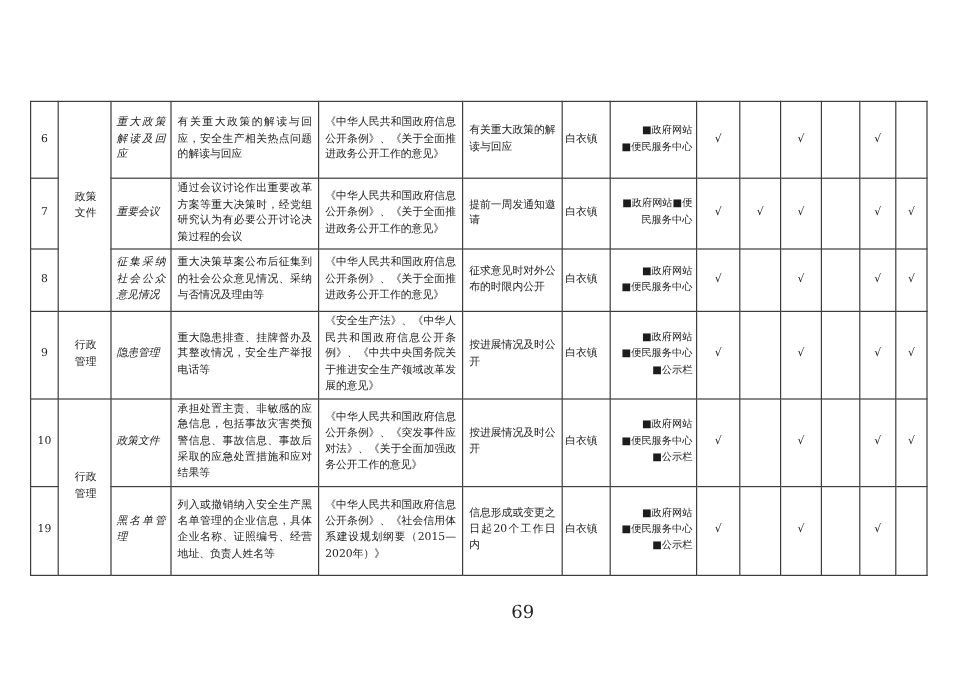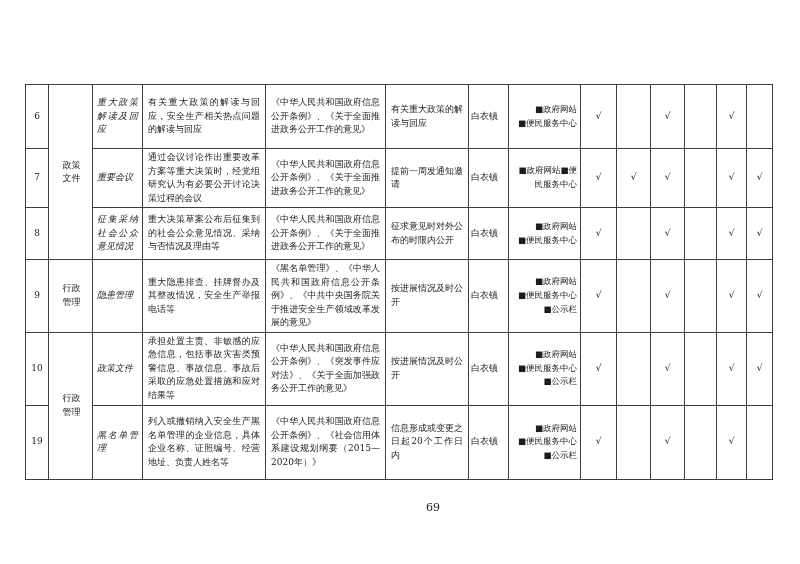--- a/index.html
+++ b/index.html
@@ -30,21 +30,21 @@
   td.item { text-align:justify; text-justify:inter-character; padding:2px 4px;font-style:italic; }
   td.desc { text-align:justify; text-justify:inter-character;margin-top:28px; }
   td.basis{ text-align:justify; text-justify:inter-character;margin-left:44px; }
   td.time { text-align:justify; text-justify:inter-character; }
   td.resp { text-align:left; padding:0 2px; }
   td.chan { text-align:right; white-space:pre-line; font-size:8.5px; padding:2px 3px; line-height:1.6; }
   td.chk  { text-align:center; font-size:9px; padding:0; }
 
   .pageno {
     position:absolute; left:426px; top:501px;
-    font-size:11px; color:#222;
+    font-size:15px; color:#222;
   }
 </style>
 </head>
 <body>
 
 <div class="sheet">
 
   <table class="doc">
     <colgroup>
       <col style="width:23px">
@@ -113,21 +113,21 @@
       <td class="chk"></td>
       <td class="chk">√</td>
       <td class="chk">√</td>
     </tr>
 
     <tr style="height:68px">
       <td class="no">9</td>
       <td class="cat"><span>行政管理</span></td>
       <td class="item">隐患管理</td>
       <td class="desc">重大隐患排查、挂牌督办及其整改情况，安全生产举报电话等</td>
-      <td class="basis">《黑名单管理》、《中华人民共和国政府信息公开条例》、《中共中央国务院关于推进安全生产领域改革发展的意见》</td>
+      <td class="basis">《安全生产法》、《中华人民共和国政府信息公开条例》、《中共中央国务院关于推进安全生产领域改革发展的意见》</td>
       <td class="time">按进展情况及时公开</td>
       <td class="resp">白衣镇</td>
       <td class="chan">■政府网站
 ■便民服务中心
 ■公示栏</td>
       <td class="chk">√</td>
       <td class="chk"></td>
       <td class="chk">√</td>
       <td class="chk"></td>
       <td class="chk">√</td>

